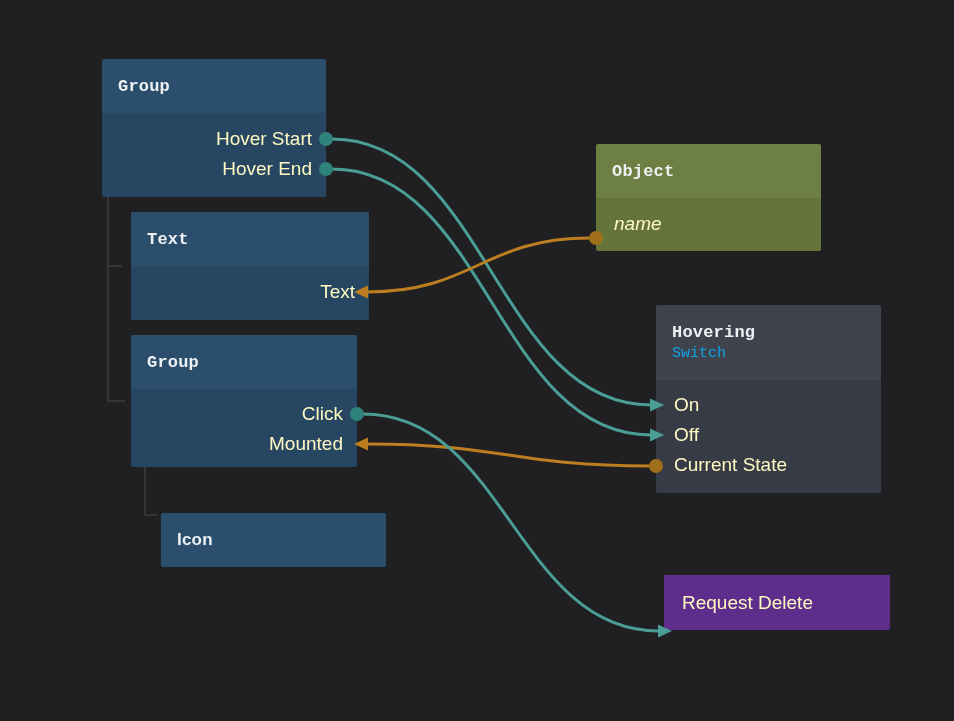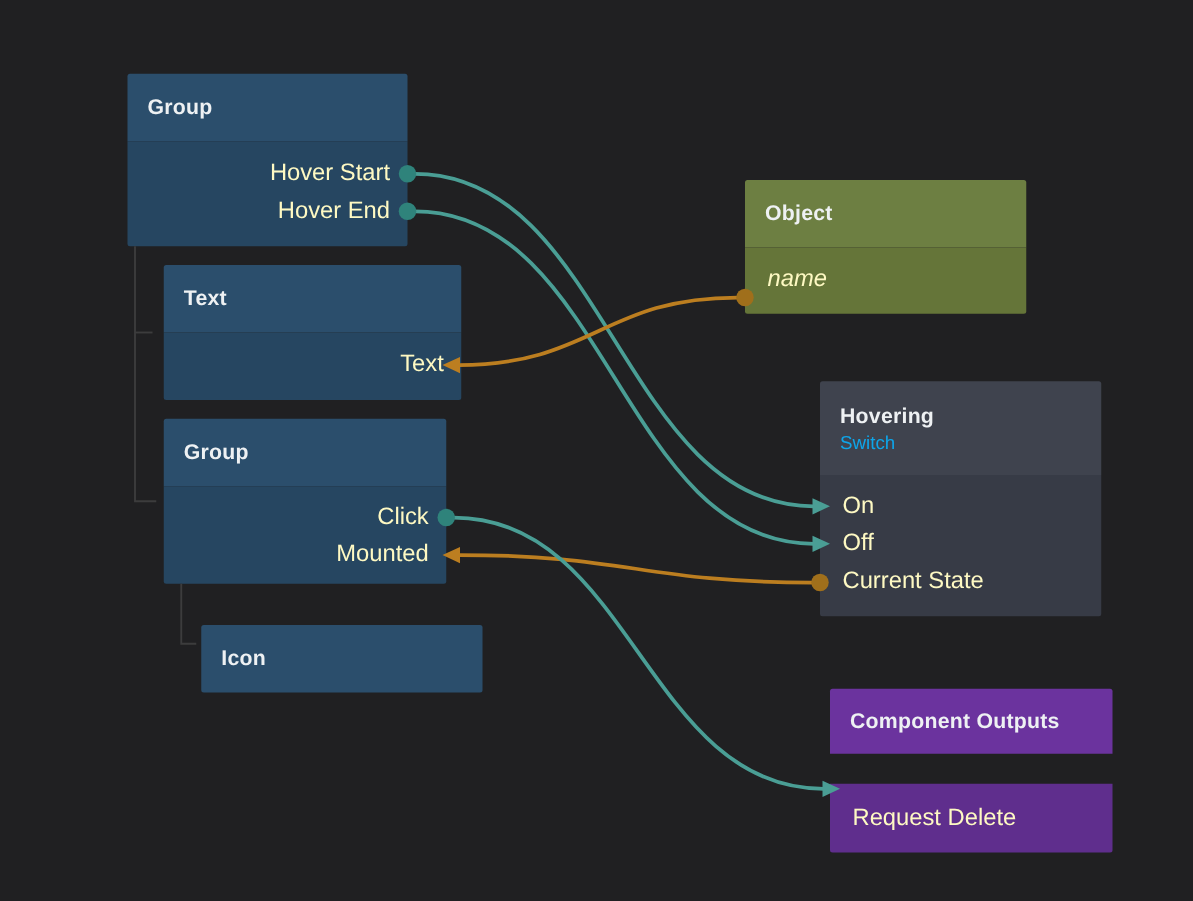--- a/index.html
+++ b/index.html
@@ -26,20 +26,21 @@
     z-index: 2;
     box-sizing: border-box;
   }
   .node-header {
     display: flex;
     flex-direction: column;
     justify-content: center;
     padding: 0 16px;
     box-sizing: border-box;
     border-radius: 2px 2px 0 0;
+    font-family: Liberation Mono, monospace;
   }
   .node-title {
     font-size: 17px;
     font-weight: 600;
     color: #eef1f3;
     letter-spacing: .2px;
     white-space: nowrap;
   }
   .node-subtitle {
     font-size: 15px;
@@ -77,21 +78,21 @@
   #n1 .node-body   { height: 84px; padding-top: 11px; }
 
   #n2 { left: 131px; top: 212px; width: 238px; }
   #n2 .node-header { height: 54px; }
   #n2 .node-body   { height: 54px; padding-top: 11px; }
 
   #n3 { left: 131px; top: 335px; width: 226px; }
   #n3 .node-header { height: 54px; }
   #n3 .node-body   { height: 78px; padding-top: 10px; }
 
-  #n4 { left: 161px; top: 500px; width: 225px; height: 54px;
+  #n4 { left: 161px; top: 513px; width: 225px; height: 54px;
         display: flex; flex-direction: column; justify-content: center;
         padding: 0 16px; }
 
   #n5 { left: 596px; top: 144px; width: 225px; }
   #n5 .node-header { height: 54px; }
   #n5 .node-body   { height: 53px; padding-top: 11px; font-style: italic; }
 
   #n6 { left: 656px; top: 305px; width: 225px; }
   #n6 .node-header { height: 75px; }
   #n6 .node-body   { height: 113px; padding-top: 10px; }
@@ -153,23 +154,20 @@
       <div class="node-subtitle">Switch</div>
     </div>
     <div class="node-body">
       <div class="port left">On</div>
       <div class="port left">Off</div>
       <div class="port left">Current State</div>
     </div>
   </div>
 
   <div id="n7" class="node theme-purple">
-    <div class="node-header">
-      <div class="node-title">Component Outputs</div>
-    </div>
     <div class="node-body">
       <div class="port left">Request Delete</div>
     </div>
   </div>
 
   <svg id="edge-layer" xmlns="http://www.w3.org/2000/svg" width="954" height="721">
       <polyline points="108,197 108,401 125,401" fill="none" stroke="#3c3c3d" stroke-width="1.5"></polyline>
       <polyline points="108,266 122,266" fill="none" stroke="#3c3c3d" stroke-width="1.5"></polyline>
       <polyline points="145,467 145,515 157,515" fill="none" stroke="#3c3c3d" stroke-width="1.5"></polyline>
       <path d="M 332,139 C 485.12,139 497.88,405 651,405" fill="none" stroke="#4a9e95" stroke-width="3" stroke-linecap="round"></path>

